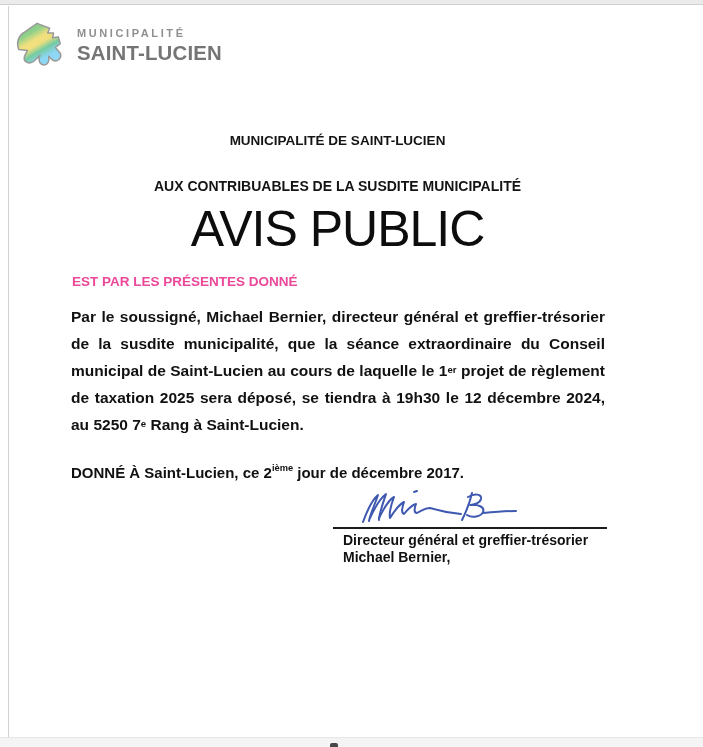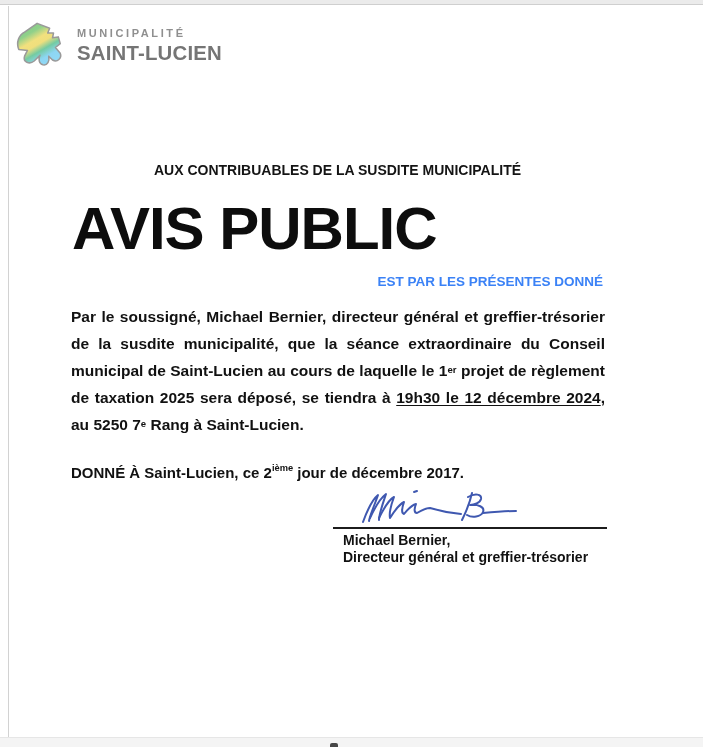--- a/index.html
+++ b/index.html
@@ -48,40 +48,40 @@
   
   .doc-header {
     position: absolute; left: 72px; top: 133px; width: 531px;
     text-align: center; font-weight: bold; color: #141414;
   }
   .doc-header .hline { font-size: 13.5px; line-height: 16px; }
   .doc-header .addressee { font-size: 14px; line-height: 16px; margin-top: 29px; }
 
   .main-title {
     position: absolute; left: 72px; top: 199px; width: 531px;
-    font-size: 60px; font-weight: bold;
+    text-align: center; font-size: 50px; font-weight: normal;
     letter-spacing: -1px; color: #0d0d0d; line-height: 60px;
   }
   .sub-title {
     position: absolute; left: 72px; top: 274px; width: 531px;
-    text-align: right; font-size: 13.5px; font-weight: bold; color: #3b82f6;
+    text-align: left; font-size: 13.5px; font-weight: bold; color: #ec4899;
   }
 
   .body-par {
     position: absolute; left: 71px; top: 303px; width: 534px;
     font-size: 15.5px; font-weight: bold; line-height: 27px;
     text-align: justify; color: #111;
   }
   .dateline {
     position: absolute; left: 71px; top: 464px; width: 534px;
     font-size: 15px; font-weight: bold; color: #111;
   }
 
   .sup { font-size: 0.62em; vertical-align: top; position: relative; top: -0.1em; }
-  .und { text-decoration: underline; text-underline-offset: 2px; }
+  .und { text-underline-offset: 2px; }
 
   
   .signature-scrawl { position: absolute; left: 356px; top: 488px; width: 170px; height: 40px; }
   .signature-line {
     position: absolute; left: 333px; top: 527px; width: 274px; height: 2px;
     background: #1c1c1c;
   }
   .signer {
     position: absolute; left: 343px; top: 532px;
     font-size: 14px; font-weight: bold; line-height: 16.5px; color: #111;
@@ -114,20 +114,21 @@
                C51,38 46,43 41,40 L37,36 C38,41 36,46 31,45 C27,44 26,39 28,35
                L22,41 C17,45 10,42 12,36 L15,30 L6,29 C3,22 6,14 12,11 Z" fill="url(#lg)" stroke="#9a9a9a" stroke-width="1.6" stroke-linejoin="round"></path>
     </svg>
     <div class="logo-text">
       <div class="logo-small">MUNICIPALITÉ</div>
       <div class="logo-large">SAINT-LUCIEN</div>
     </div>
   </div>
 
   <div class="doc-header">
+    <div class="hline">MUNICIPALITÉ DE SAINT-LUCIEN</div>
     <div class="addressee">AUX CONTRIBUABLES DE LA SUSDITE MUNICIPALITÉ</div>
   </div>
 
   <div class="main-title">AVIS PUBLIC</div>
   <div class="sub-title">EST PAR LES PRÉSENTES DONNÉ</div>
 
   <div class="body-par"><span>Par le soussigné, Michael Bernier, directeur général et greffier-trésorier de la susdite municipalité, que la séance extraordinaire du Conseil municipal de Saint-Lucien au cours de laquelle le 1</span><span class="sup">er</span><span> projet de règlement de taxation 2025 sera déposé, se tiendra à </span><span class="und">19h30 le 12 décembre 2024</span><span>, au 5250 7</span><span class="sup">e</span><span> Rang à Saint-Lucien.</span></div>
 
   <div class="dateline"><span>DONNÉ À Saint-Lucien, ce 2</span><span class="sup">ième</span><span> jour de décembre 2017.</span></div>
 
@@ -139,17 +140,17 @@
                C46,20 45,25 48,26 C52,21 56,17 60,16 C58,21 58,25 61,25
                C66,22 70,20 74,20 C84,23 94,25 105,26"></path>
       <path d="M58,4 L61,3"></path>
       <path d="M116,5 C114,14 110,24 106,32"></path>
       <path d="M112,9 C119,5 126,6 125,11 C124,15 118,17 114,17 C122,16 129,19 127,24 C125,29 116,30 111,27"></path>
       <path d="M127,25 C138,24 150,23 160,23"></path>
     </g>
   </svg>
   <div class="signature-line"></div>
   <div class="signer">
+    <div>Directeur général et greffier-trésorier</div>
     <div>Michael Bernier,</div>
-    <div>Directeur général et greffier-trésorier</div>
   </div>
 
 </div>
 
 </body></html>

